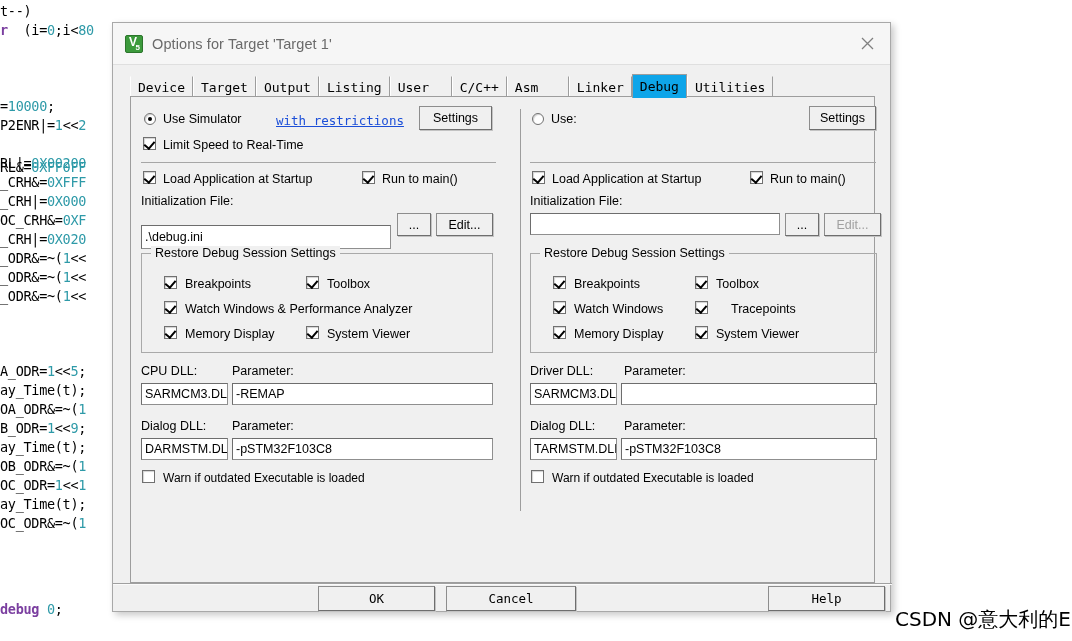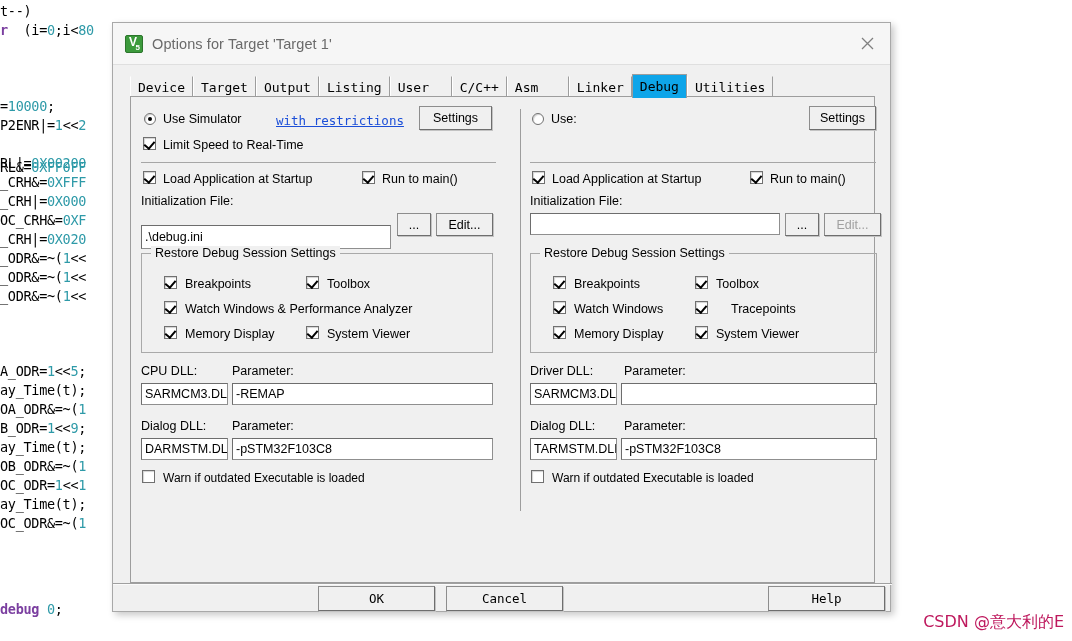--- a/index.html
+++ b/index.html
@@ -187,22 +187,22 @@
 
   #bottom-sep {
     position:absolute; left:0; top:560px; width:779px; height:2px;
     border-top:1px solid #a0a0a0; border-bottom:1px solid #fbfbfb;
   }
   #bottombar {
     position:absolute; left:0; top:562px; width:779px; height:27px;
   }
 
   #watermark {
-    position:absolute; right:8px; bottom:8px;
-    font-size:16px; color:#be185d;
+    position:absolute; right:1px; bottom:8px;
+    font-size:20px; color:#000000;
     font-family:"DejaVu Sans", sans-serif;
     white-space:nowrap;
   }
 </style>
 </head>
 <body>
 
 <div id="editor">
     <div class="code-line" style="top: 4px;">t--)</div>
     <div class="code-line" style="top: 23px;"><span class="kw">r</span>  (i=<span class="num">0</span>;i&lt;<span class="num">80</span></div>
@@ -360,18 +360,18 @@
 
       <div class="cb" style="left:10px; top:372px;"></div>
       <div class="lbl" style="left:31px; top:373px; font-size:12px;">Warn if outdated Executable is loaded</div>
     </div>
 
   </div>
 
   <div id="bottom-sep"></div>
   <div id="bottombar">
     <div class="btn mono" style="left:205px; top:1px; width:117px; height:25px;">OK</div>
-    <div class="btn mono" style="left:333px; top:1px; width:117px; height:25px;">Cancel</div>
+    <div class="btn mono" style="left:333px; top:1px; width:130px; height:25px;">Cancel</div>
     <div class="btn mono" style="left:655px; top:1px; width:117px; height:25px;">Help</div>
   </div>
 </div>
 
 <div id="watermark">CSDN @意大利的E</div>
 
 </body></html>

